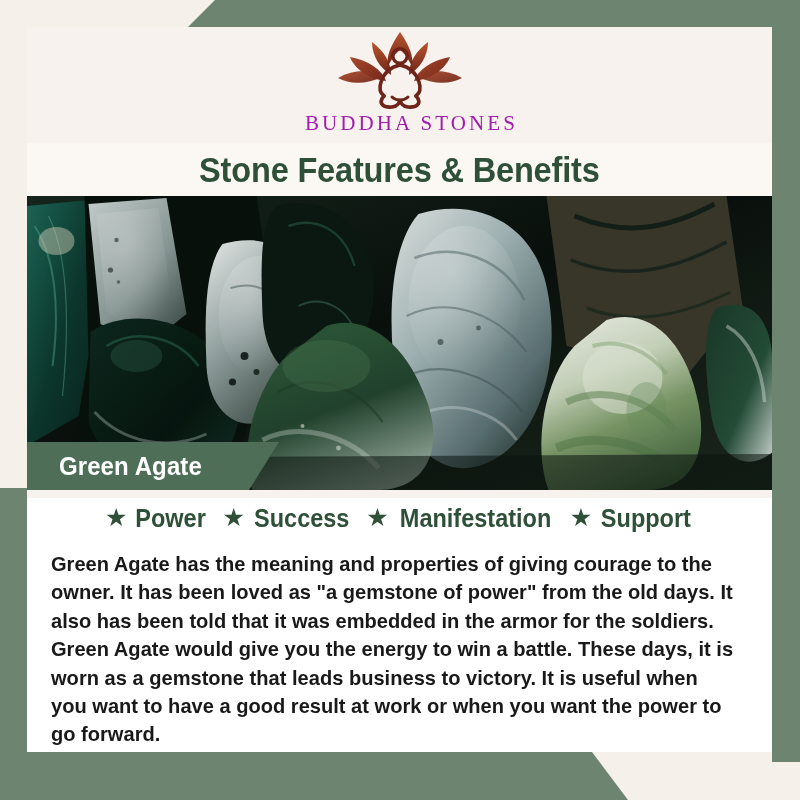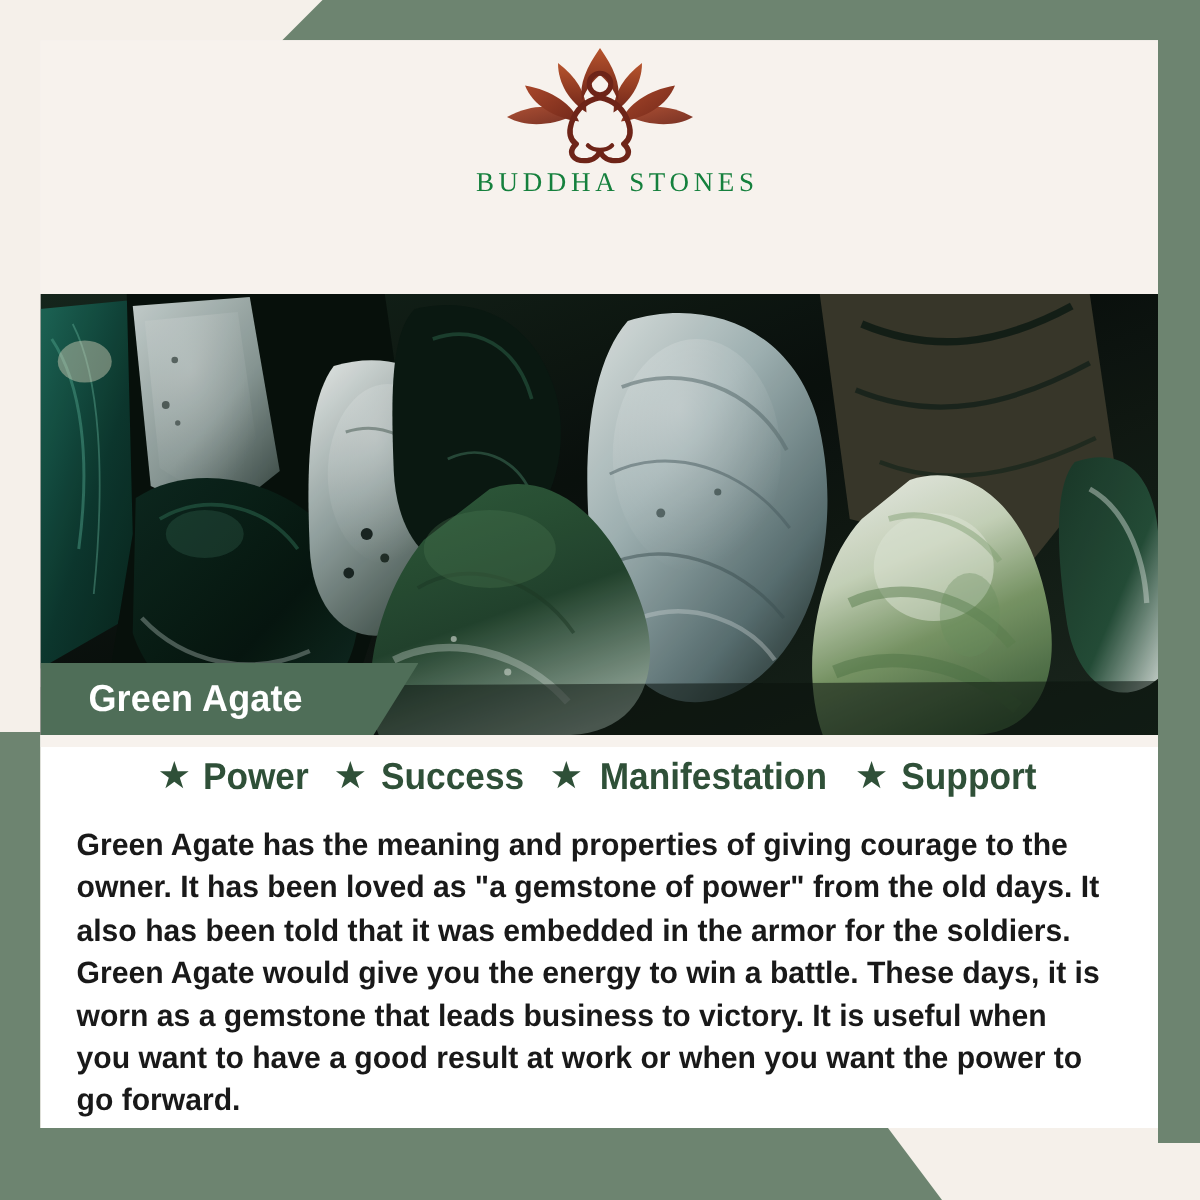--- a/index.html
+++ b/index.html
@@ -59,22 +59,22 @@
   }
   .logo-wrap {
     position:absolute; left:0; top:0; width:100%; height:116px;
     display:flex; flex-direction:column;
     align-items:center; justify-content:flex-start;
     padding-top:2px;
   }
   .logo-mark { width:152px; height:80px; display:block; }
   .logo-word {
     font-family:"Liberation Serif", serif;
-    font-size:18px; letter-spacing:3.1px;
-    color:#15803d; font-weight:400;
+    font-size:21px; letter-spacing:3.1px;
+    color:#a21caf; font-weight:400;
     margin-top:2px;
     margin-left:24px;
   }
   .title-band {
     position:absolute; left:0; top:116px; width:100%; height:53px;
     background:#fbf8f4;
     display:flex; align-items:center; justify-content:center;
   }
   .title-text {
     font-family:"Liberation Sans Narrow","Liberation Sans", sans-serif;
@@ -189,20 +189,23 @@
           <path d="M76 36 C 66 38, 60 44, 57 53 C 55 59, 56 64, 60 67" fill="none" stroke="#6e2418" stroke-width="3.6" stroke-linecap="round"></path>
           <path d="M76 36 C 86 38, 92 44, 95 53 C 97 59, 96 64, 92 67" fill="none" stroke="#6e2418" stroke-width="3.6" stroke-linecap="round"></path>
 
           <path d="M60 67 C 54 73, 58 79, 68 78 C 74 77, 76 73, 76 70 C 76 73, 78 77, 84 78 C 94 79, 98 73, 92 67" fill="none" stroke="#6e2418" stroke-width="3.6" stroke-linecap="round"></path>
 
           <path d="M68 68 C 72 72, 80 72, 84 68" fill="none" stroke="#6e2418" stroke-width="3" stroke-linecap="round"></path>
         </svg>
         <div class="logo-word">BUDDHA STONES</div>
       </div>
 
+      <div class="title-band">
+        <div class="title-text">Stone Features &amp; Benefits</div>
+      </div>
     </div>
 
     <div class="photo">
       <svg viewBox="0 0 746 294" preserveAspectRatio="xMidYMid slice">
         <defs>
           <linearGradient id="bg1" x1="0" y1="0" x2="1" y2="1">
             <stop offset="0%" stop-color="#17281e"></stop>
             <stop offset="45%" stop-color="#0a110d"></stop>
             <stop offset="100%" stop-color="#1d2a20"></stop>
           </linearGradient>

